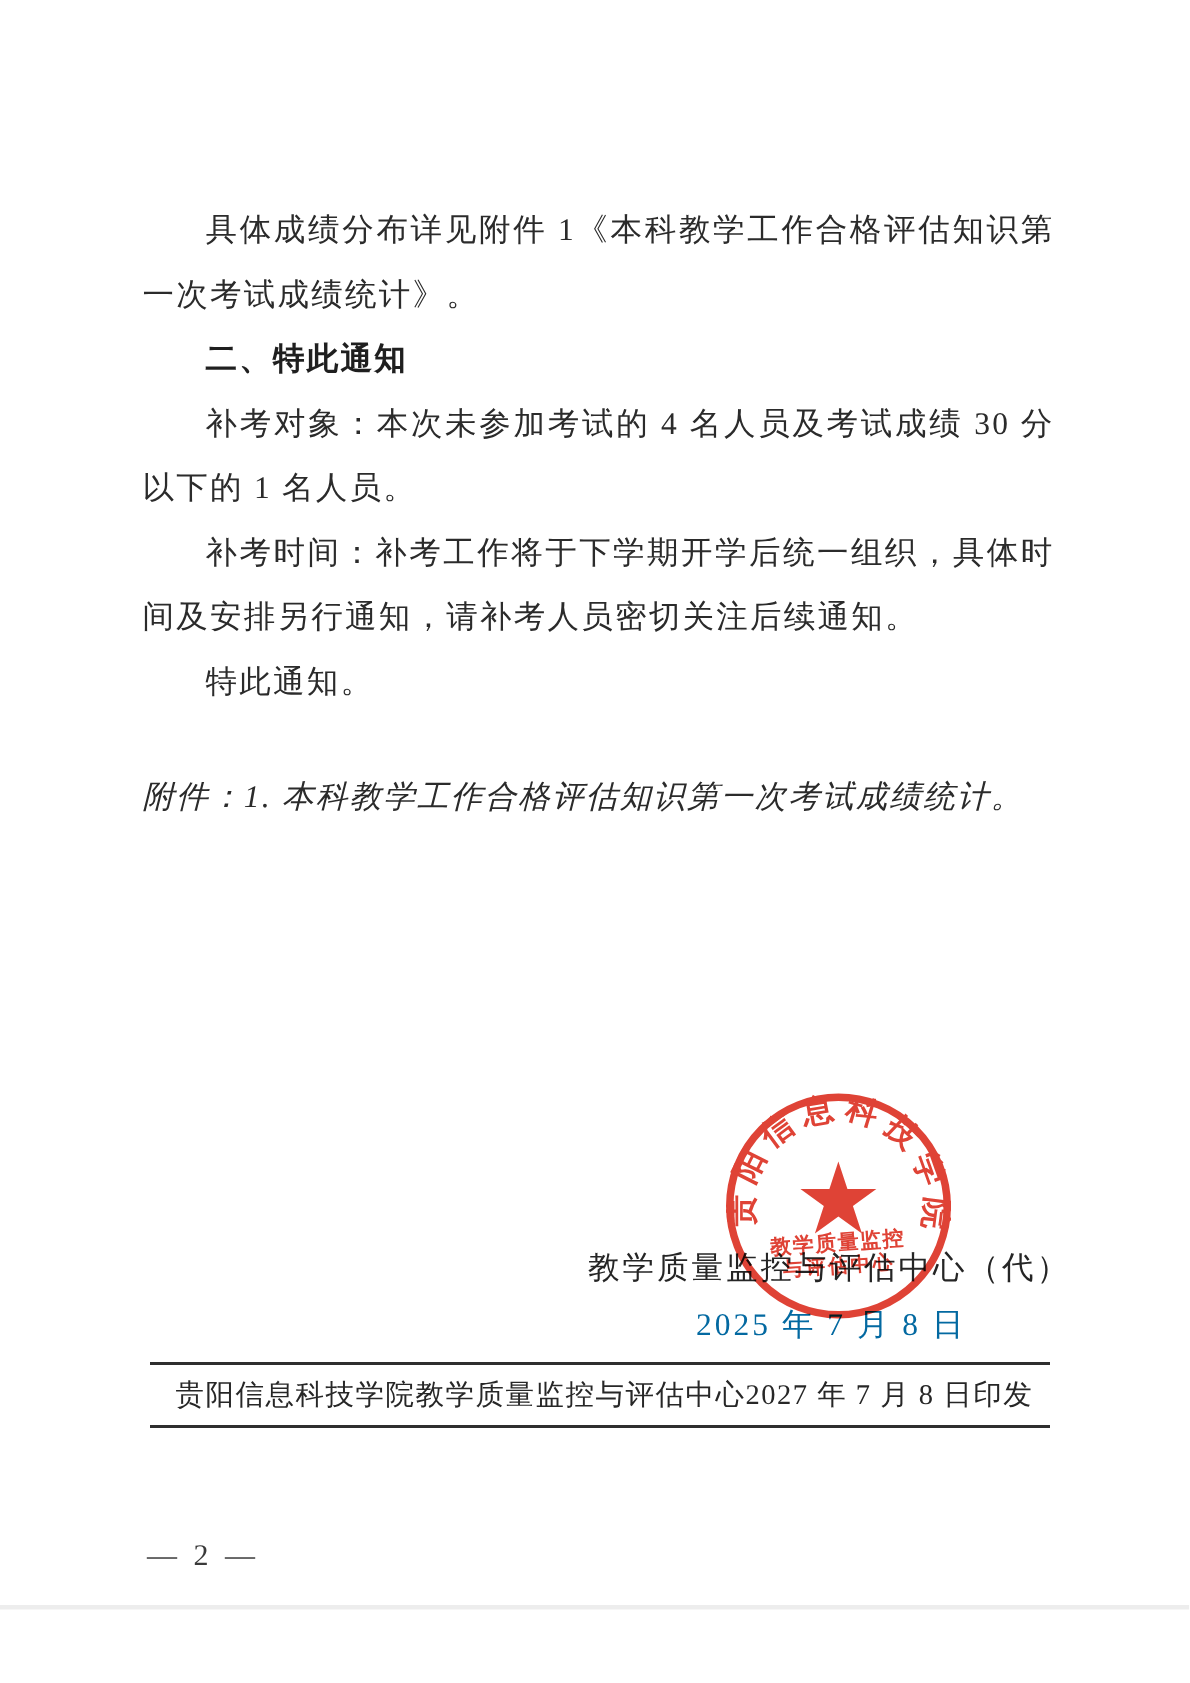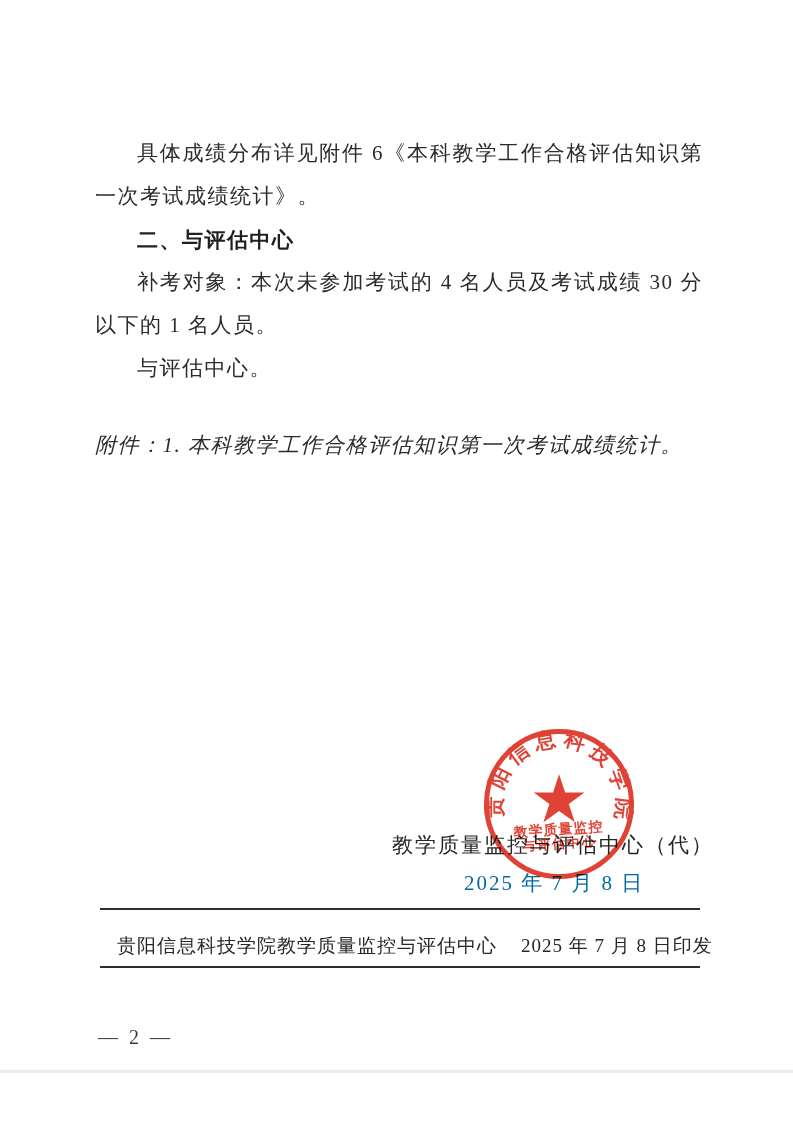--- a/index.html
+++ b/index.html
@@ -111,25 +111,24 @@
   .stamp-inner-line1 { font-size: 14px; line-height: 15px; letter-spacing: 1px; }
   .stamp-inner-line2 { font-size: 13px; line-height: 14px; letter-spacing: 2px; }
   
   .footer-block {
     position: absolute;
     top: 908px;
     left: 100px;
     width: 600px;
     border-top: 2px solid #2e2e2e;
     border-bottom: 2px solid #2e2e2e;
-    padding: 23px 16px 7px 17px;
+    padding: 7px 16px 7px 17px;
     display: flex;
     justify-content: space-between;
     align-items: flex-end;
-    gap: 24px;
   }
   .footer-block span {
     font-size: 19px;
     letter-spacing: 1px;
     color: #272727;
     white-space: nowrap;
   }
   .page-number {
     position: absolute;
     top: 1026px;
@@ -146,24 +145,25 @@
     height: 3px;
     background: #ededed;
   }
 </style>
 </head>
 <body>
 
 <div class="page">
 
   <div class="main-text">
-    <p>具体成绩分布详见附件 6《本科教学工作合格评估知识第一次考试成绩统计》。</p>
-    <p class="section-heading">二、与评估中心</p>
+    <p>具体成绩分布详见附件 1《本科教学工作合格评估知识第一次考试成绩统计》。</p>
+    <p class="section-heading">二、特此通知</p>
     <p>补考对象：本次未参加考试的 4 名人员及考试成绩 30 分以下的 1 名人员。</p>
-    <p>与评估中心。</p>
+    <p>补考时间：补考工作将于下学期开学后统一组织，具体时间及安排另行通知，请补考人员密切关注后续通知。</p>
+    <p>特此通知。</p>
     <p class="attachment-line">附件：1. 本科教学工作合格评估知识第一次考试成绩统计。</p>
   </div>
 
   <div class="signature-org">教学质量监控与评估中心（代）</div>
   <div class="signature-date">2025 年 7 月 8 日</div>
 
   <div class="stamp">
     <div class="stamp-ring"></div>
     <svg class="stamp-svg" viewBox="0 0 150 150">
       <defs>
@@ -175,20 +175,20 @@
     </svg>
     <div class="stamp-star">★</div>
     <div class="stamp-inner">
       <div class="stamp-inner-line1">教学质量监控</div>
       <div class="stamp-inner-line2">与评估中心</div>
     </div>
   </div>
 
   <div class="footer-block">
     <span>贵阳信息科技学院教学质量监控与评估中心</span>
-    <span>2025 年 7 月 8 日印发</span>
+    <span>2027 年 7 月 8 日印发</span>
   </div>
 
   <div class="page-number">— 2 —</div>
 
   <div class="scan-edge"></div>
 
 </div>
 
 </body></html>

